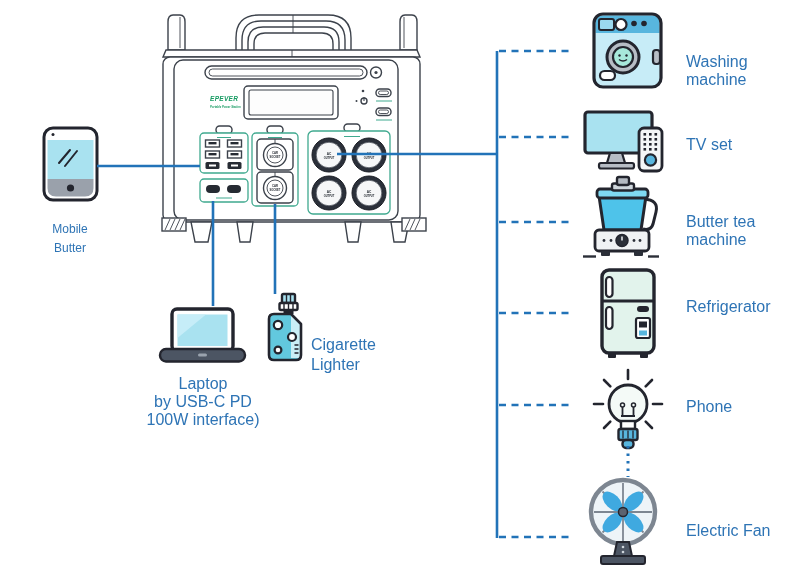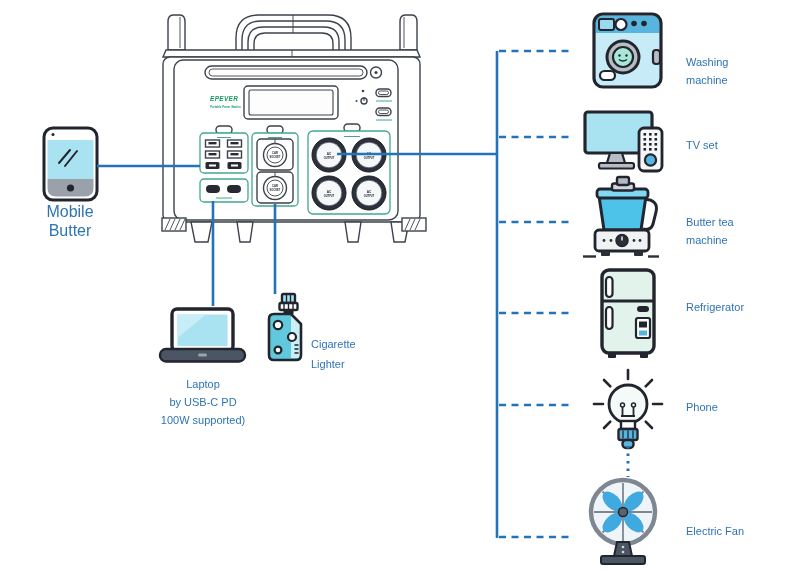--- a/index.html
+++ b/index.html
@@ -1,19 +1,19 @@
 <!DOCTYPE html>
 <html style="--label_text: #2E74B5; --connector: #2273B8; --brand_green: #169B62; --panel_green: #3FA98F; --icon_cyan: #A9E2F0; --icon_blue: #58B6DE;"><head>
 <meta charset="utf-8">
 <style>
   html,body{margin:0;padding:0;background:#fff;}
   .stage{position:relative;width:800px;height:570px;background:#ffffff;overflow:hidden;
          font-family:"Liberation Sans",sans-serif;}
   .stage svg{position:absolute;left:0;top:0;}
-  .lbl{position:absolute;color:var(--label_text,#2E74B5);font-size:11px;line-height:18px;}
+  .lbl{position:absolute;color:var(--label_text,#2E74B5);font-size:16px;line-height:18px;}
   .lbl span{display:block;}
   .lbl.center{text-align:center;}
   .conn{stroke:var(--connector,#2273B8);stroke-width:2.6;fill:none;}
   .dash{stroke-dasharray:7 5.5;}
   .dotted{stroke-dasharray:2.5 5;stroke-width:3;}
   .panel{stroke:var(--panel_green,#3FA98F);fill:#ffffff;stroke-width:1.3;}
   .gline{stroke:var(--panel_green,#3FA98F);stroke-width:1;}
   .outline{stroke:#3c424b;fill:none;stroke-width:1.4;}
   .outfill{stroke:#3c424b;fill:#ffffff;stroke-width:1.4;}
   .thin{stroke-width:0.9;}
@@ -325,29 +325,29 @@
     <line class="conn dash" x1="499" y1="51" x2="570" y2="51"></line>
     <line class="conn dash" x1="499" y1="137" x2="570" y2="137"></line>
     <line class="conn dash" x1="499" y1="222" x2="570" y2="222"></line>
     <line class="conn dash" x1="499" y1="313" x2="570" y2="313"></line>
     <line class="conn dash" x1="499" y1="405" x2="570" y2="405"></line>
     <line class="conn dash" x1="499" y1="537" x2="570" y2="537"></line>
     <line class="conn dotted" x1="628" y1="446" x2="628" y2="477"></line>
   </g>
 </svg>
 
-  <div class="lbl center" style="left:28px;top:202px;width:84px;font-size:16px;line-height:19px;">
+  <div class="lbl center" style="left:28px;top:220px;width:84px;font-size:12px;line-height:19px;">
     <span>Mobile</span>
     <span>Butter</span>
   </div>
 
   <div class="lbl center" style="left:127px;top:375px;width:152px;">
     <span>Laptop</span>
     <span>by USB-C PD</span>
-    <span>100W supported)</span>
+    <span>100W interface)</span>
   </div>
 
   <div class="lbl" style="left:311px;top:335px;width:80px;line-height:19.5px;">
     <span>Cigarette</span>
     <span>Lighter</span>
   </div>
 
   <div class="lbl" style="left:686px;top:53px;">
     <span>Washing</span>
     <span>machine</span>

